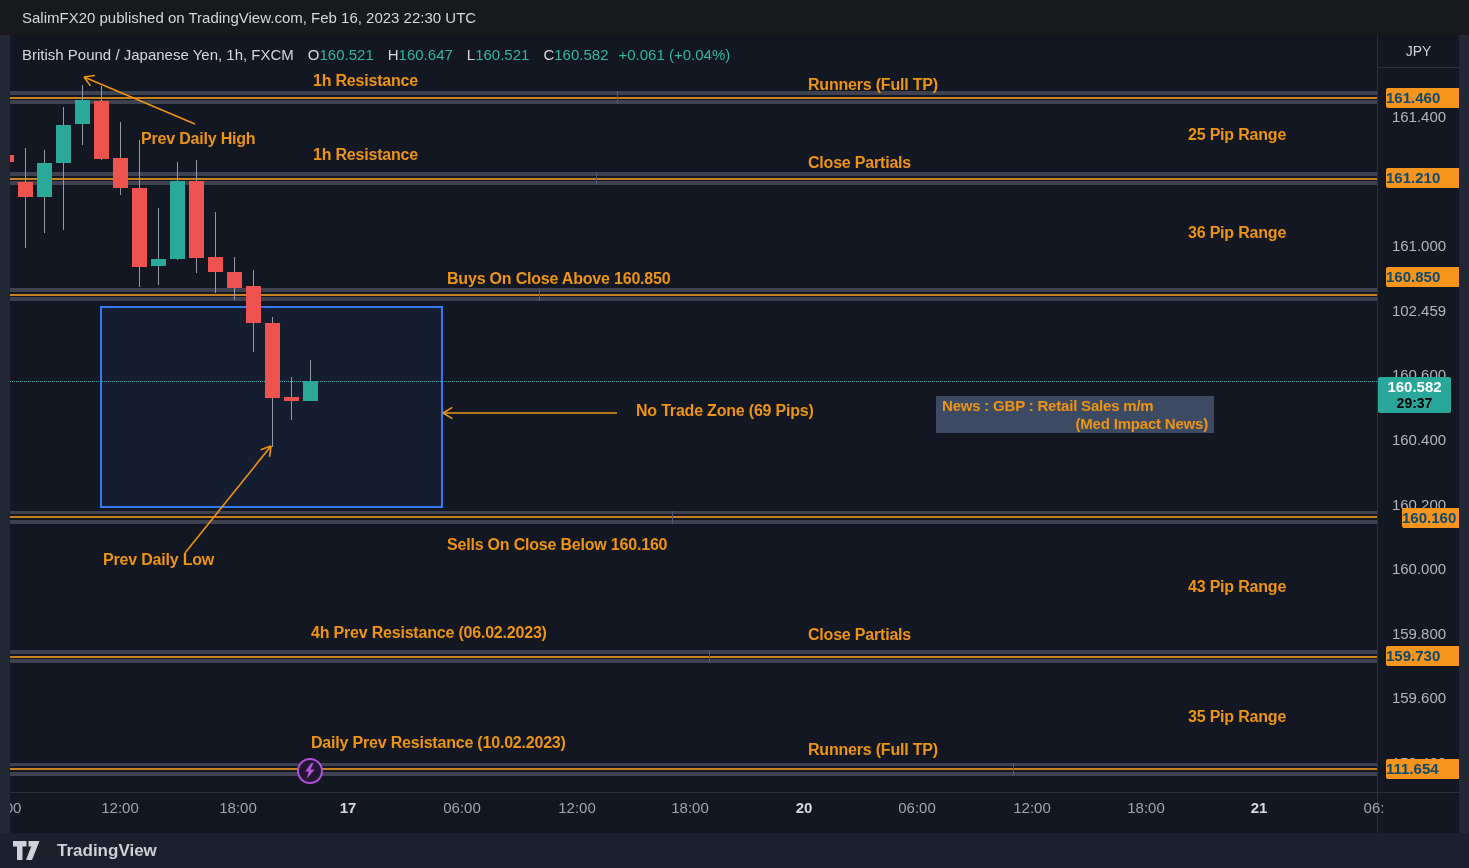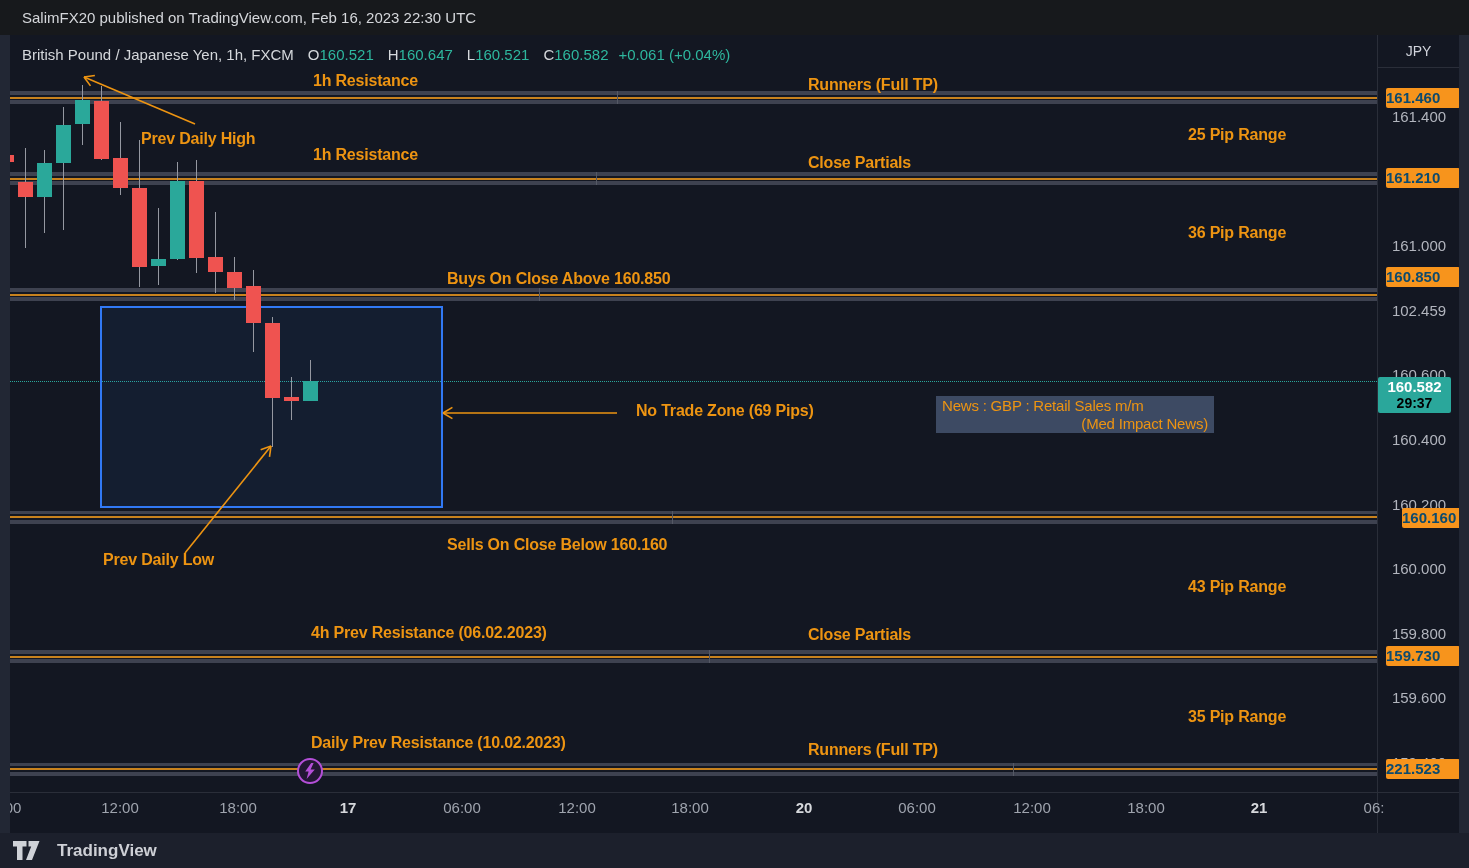--- a/index.html
+++ b/index.html
@@ -62,21 +62,21 @@
     box-sizing:border-box;z-index:2;
   }
   .candle-wick{position:absolute;width:1px;background:#9598a1;z-index:3;}
   .candle-body{position:absolute;z-index:3;}
   .annotation{
     position:absolute;font-size:16px;font-weight:700;color:#ed9412;
     white-space:nowrap;letter-spacing:-0.2px;z-index:5;
   }
   .news-box{
     position:absolute;background:#3d4a63;z-index:5;box-sizing:border-box;
-    padding:1px 6px 0 6px;font-size:15px;font-weight:400;color:#ed9412;
+    padding:1px 6px 0 6px;font-size:15px;font-weight:700;color:#ed9412;
     letter-spacing:-0.2px;white-space:nowrap;
   }
   .news-line1{text-align:left;line-height:18px;}
   .news-line2{text-align:right;line-height:18px;}
   #arrow-layer{position:absolute;left:0;top:0;z-index:4;}
   .time-tick{
     position:absolute;top:764px;transform:translateX(-50%);
     font-size:15px;color:#9fa4ae;z-index:7;white-space:nowrap;
   }
   .time-tick.emph{color:#d6d8dc;font-weight:700;}
@@ -111,21 +111,21 @@
       <div class="level-joint" style="left: 529px; top: 253.15px;"></div>
       <div class="level-axis-label" style="top: 232px;">160.850</div>
       <div class="level-band" style="top: 476.02px;"></div>
       <div class="level-joint" style="left: 662px; top: 476.02px;"></div>
       <div class="level-axis-label" style="top: 472.52px; margin-left: 16px;">160.160</div>
       <div class="level-band" style="top: 614.91px;"></div>
       <div class="level-joint" style="left: 699px; top: 614.91px;"></div>
       <div class="level-axis-label" style="top: 611.41px;">159.730</div>
       <div class="level-band" style="top: 727.96px;"></div>
       <div class="level-joint" style="left: 1003px; top: 727.96px;"></div>
-      <div class="level-axis-label" style="top: 724.46px;">221.523</div>
+      <div class="level-axis-label" style="top: 724.46px;">111.654</div>
     </div>
   <div id="zones-layer">
       <div class="price-line" style="top: 346.214px;"></div>
       <div class="ntz-box" style="left: 90px; top: 271px; width: 343px; height: 202px;"></div>
     </div>
   <div id="candles-layer">
       <div class="candle-body" style="left: -11.5px; top: 120.114px; width: 15px; height: 6.783px; background: rgb(239, 83, 80);"></div>
       <div class="candle-wick" style="left: 14.5px; top: 113.008px; height: 100.13px;"></div>
       <div class="candle-body" style="left: 7.5px; top: 146.923px; width: 15px; height: 15.181px; background: rgb(239, 83, 80);"></div>
       <div class="candle-wick" style="left: 33.5px; top: 114.946px; height: 83.011px;"></div>

